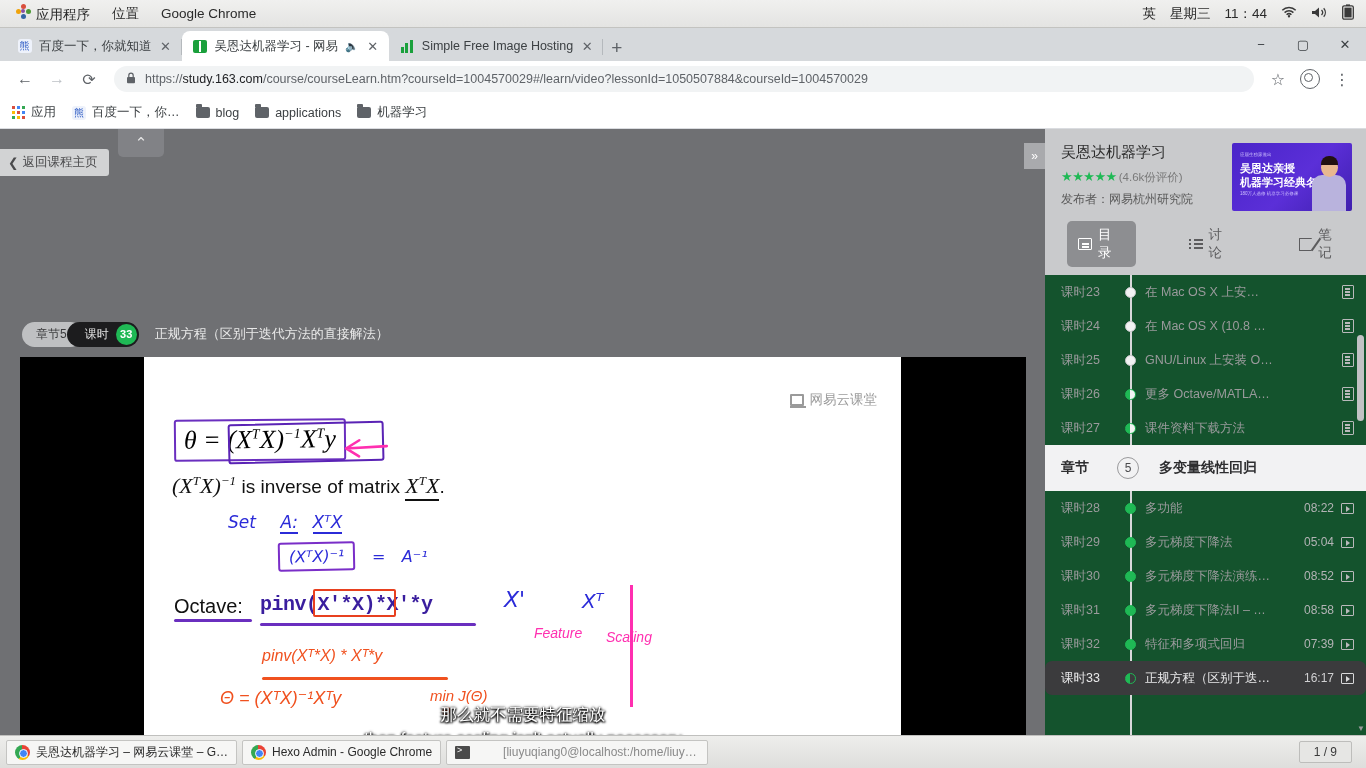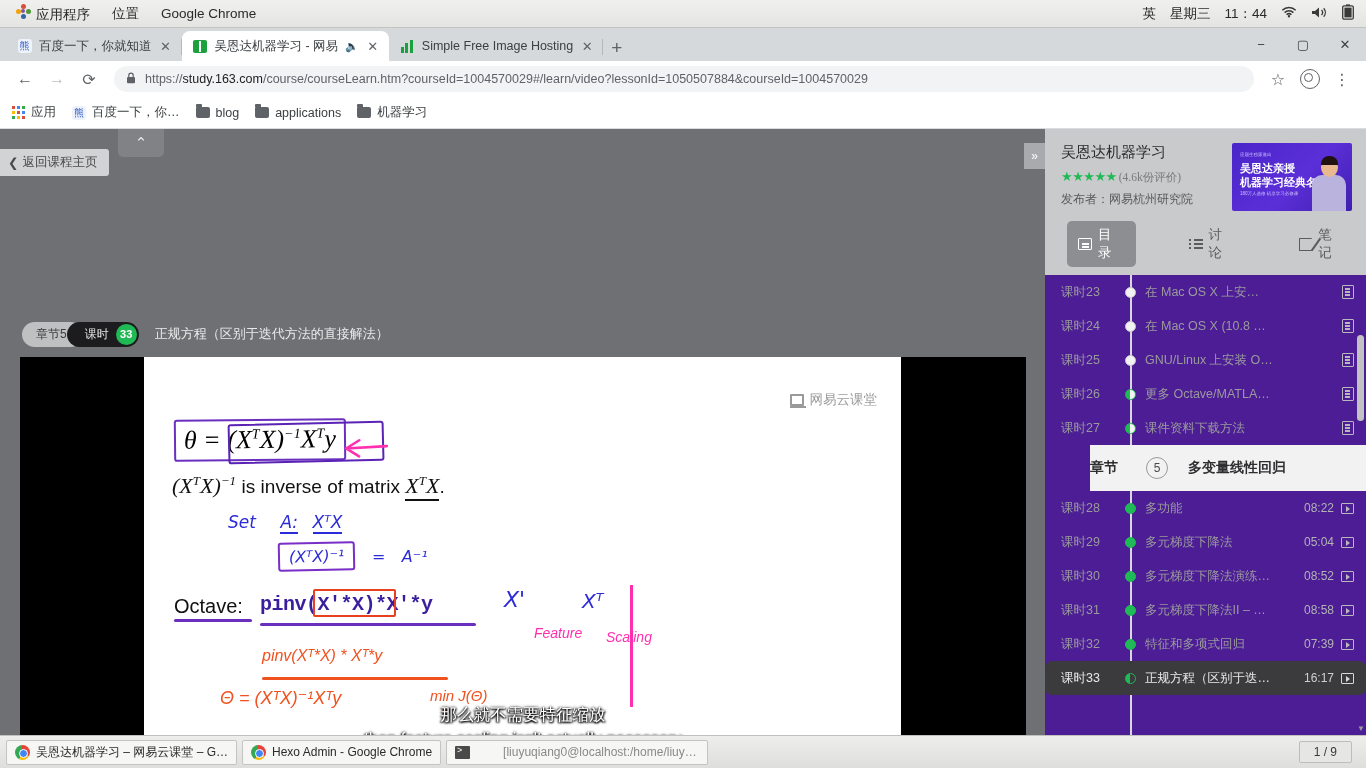--- a/index.html
+++ b/index.html
@@ -196,21 +196,21 @@
 
   #subtitles { position:absolute; left:0; right:0; bottom:34px; text-align:center; }
   #subtitles div { color:#fff; font-size:16.5px; text-shadow: 1px 1px 2px #000, -1px 1px 2px #000, 0 0 3px #000; line-height:1.45;}
 
   
   #sidebar { position:absolute; right:0; top:0; width:321px; height:100%;
     background:#c9cacc; display:flex; flex-direction:column; }
   #side-toggle { position:absolute; left:-21px; top:14px; width:21px; height:26px;
     background:#a9aaad; color:#fff; font-size:12px; display:flex;align-items:center;justify-content:center;}
   #side-head { padding:14px 14px 10px 16px; display:flex; gap:10px; }
-  #side-head .meta { flex:1; min-width:0;font-family:Liberation Serif, serif; }
+  #side-head .meta { flex:1; min-width:0; }
   #course-name { font-size:15px; color:#2e2e2e; margin-bottom:7px; }
   .stars { color:#1fb955; font-size:13px; letter-spacing:-0.5px; }
   .rating-row { display:flex; align-items:baseline; gap:2px; margin-bottom:6px; }
   .rating-count { color:#7a7a7a; font-size:11.5px; }
   .publisher { font-size:12px; color:#5a5a5a; }
   #course-thumb { width:120px; height:68px; border-radius:2px; position:relative; overflow:hidden;
     background: linear-gradient(135deg,#4a24c9 0%, #5b2fd8 55%, #3f1fae 100%); flex:none;}
   #course-thumb .t1{position:absolute;left:8px;top:9px;font-size:4.5px;color:#cfc0ff;}
   #course-thumb .t2{position:absolute;left:8px;top:18px;font-size:11px;color:#fff;font-weight:bold;}
   #course-thumb .t3{position:absolute;left:8px;top:32px;font-size:11px;color:#fff;font-weight:bold;}
@@ -225,42 +225,42 @@
     padding:5px 11px; border-radius:5px; }
   .side-tab.active { background:#8d8e91; color:#fff; }
   .ico-list { width:14px;height:12px;border:1.5px solid currentColor;border-radius:1px;position:relative;}
   .ico-list:after{content:"";position:absolute;left:3px;top:4px;width:7px;height:1.5px;background:currentColor;box-shadow:0 3px 0 currentColor;}
   .ico-bullets { width:14px;height:12px;position:relative;}
   .ico-bullets:before{content:"";position:absolute;left:0;top:1px;width:2px;height:2px;background:currentColor;box-shadow:0 4px 0 currentColor,0 8px 0 currentColor;}
   .ico-bullets:after{content:"";position:absolute;left:5px;top:1px;width:9px;height:1.5px;background:currentColor;box-shadow:0 4px 0 currentColor,0 8px 0 currentColor;}
   .ico-pen { width:13px;height:13px;border:1.5px solid currentColor;border-right:none;border-radius:1px;position:relative;}
   .ico-pen:after{content:"";position:absolute;right:-5px;top:-2px;width:2px;height:15px;background:currentColor;transform:rotate(35deg);}
 
-  #lesson-list { flex:1; background:#4c1d95; overflow:hidden; position:relative; }
+  #lesson-list { flex:1; background:#14532d; overflow:hidden; position:relative; }
   .lrow { height:34px; display:flex; align-items:center; position:relative; padding:0 12px 0 16px;
     font-size:12.5px; color:#9a9a9c; }
   .lrow.current { background:#3b3b3d; color:#e9e9ea;border-radius:7px; }
   .lrow .lno { width:54px; flex:none; }
   .lrow .dotwrap { width:30px; flex:none; display:flex; justify-content:center; }
   .dot { width:11px;height:11px;border-radius:50%; border:1.5px solid #c7c7c9; background:#f2f2f3; }
   .dot.done { background:#1fb955; border-color:#1fb955; }
   .dot.half { background:linear-gradient(90deg,#1fb955 50%,#f2f2f3 50%); border-color:#1fb955; }
   .lrow.current .dot.half { background:linear-gradient(90deg,#1fb955 50%,#3b3b3d 50%); }
   .lrow .ltitle { flex:1; white-space:nowrap; overflow:hidden; text-overflow:ellipsis; padding-right:6px; }
   .lrow .ldur { font-size:12px; color:#b3b3b5; margin-right:7px; }
   .lrow.current .ldur { color:#d0d0d2; }
   .ico-doc { width:12px;height:14px;border:1.5px solid #b9b9bb;border-radius:1px;position:relative;flex:none;}
   .ico-doc:after{content:"";position:absolute;left:2px;top:2px;width:5px;height:1.5px;background:#b9b9bb;box-shadow:0 3px 0 #b9b9bb,0 6px 0 #b9b9bb;}
   .ico-play { width:13px;height:11px;border:1.5px solid #b9b9bb;border-radius:1px;position:relative;flex:none;}
   .ico-play:after{content:"";position:absolute;left:4px;top:2.5px;border-left:4px solid #b9b9bb;border-top:3px solid transparent;border-bottom:3px solid transparent;}
   .lrow.current .ico-play{border-color:#d8d8da;}
   .lrow.current .ico-play:after{border-left-color:#d8d8da;}
   .vline { position:absolute; left:85px; top:0; bottom:0; width:1.5px; background:#d8d8da; }
-  .chrow { height:46px; display:flex; align-items:center; font-size:14px;
-    color:#2e2e30; font-weight:bold; position:relative; background:#f2f2f3;margin-left:45px;}
+  .chrow { height:46px; display:flex; align-items:center; padding-left:16px; font-size:14px;
+    color:#2e2e30; font-weight:bold; position:relative; background:#f2f2f3;}
   .chrow .chno { width:30px; margin-left:24px; flex:none; display:flex;justify-content:center; }
   .chno span { width:22px;height:22px;border-radius:50%;border:1.5px solid #9a9a9c;
     display:flex;align-items:center;justify-content:center; font-size:12px; color:#4a4a4c; font-weight:normal;
     background:#f2f2f3; }
   .chrow .chtitle { margin-left:16px; }
   #side-scroll { position:absolute; right:2px; top:0; width:7px; height:100%; }
   #side-scroll .thumb { position:absolute; right:0; top:60px; width:7px; height:86px; background:#c2c2c4; border-radius:4px;}
   #side-scroll .arrow { position:absolute; right:0; font-size:8px; color:#9a9a9c; text-align:center; width:7px;}
 
   

